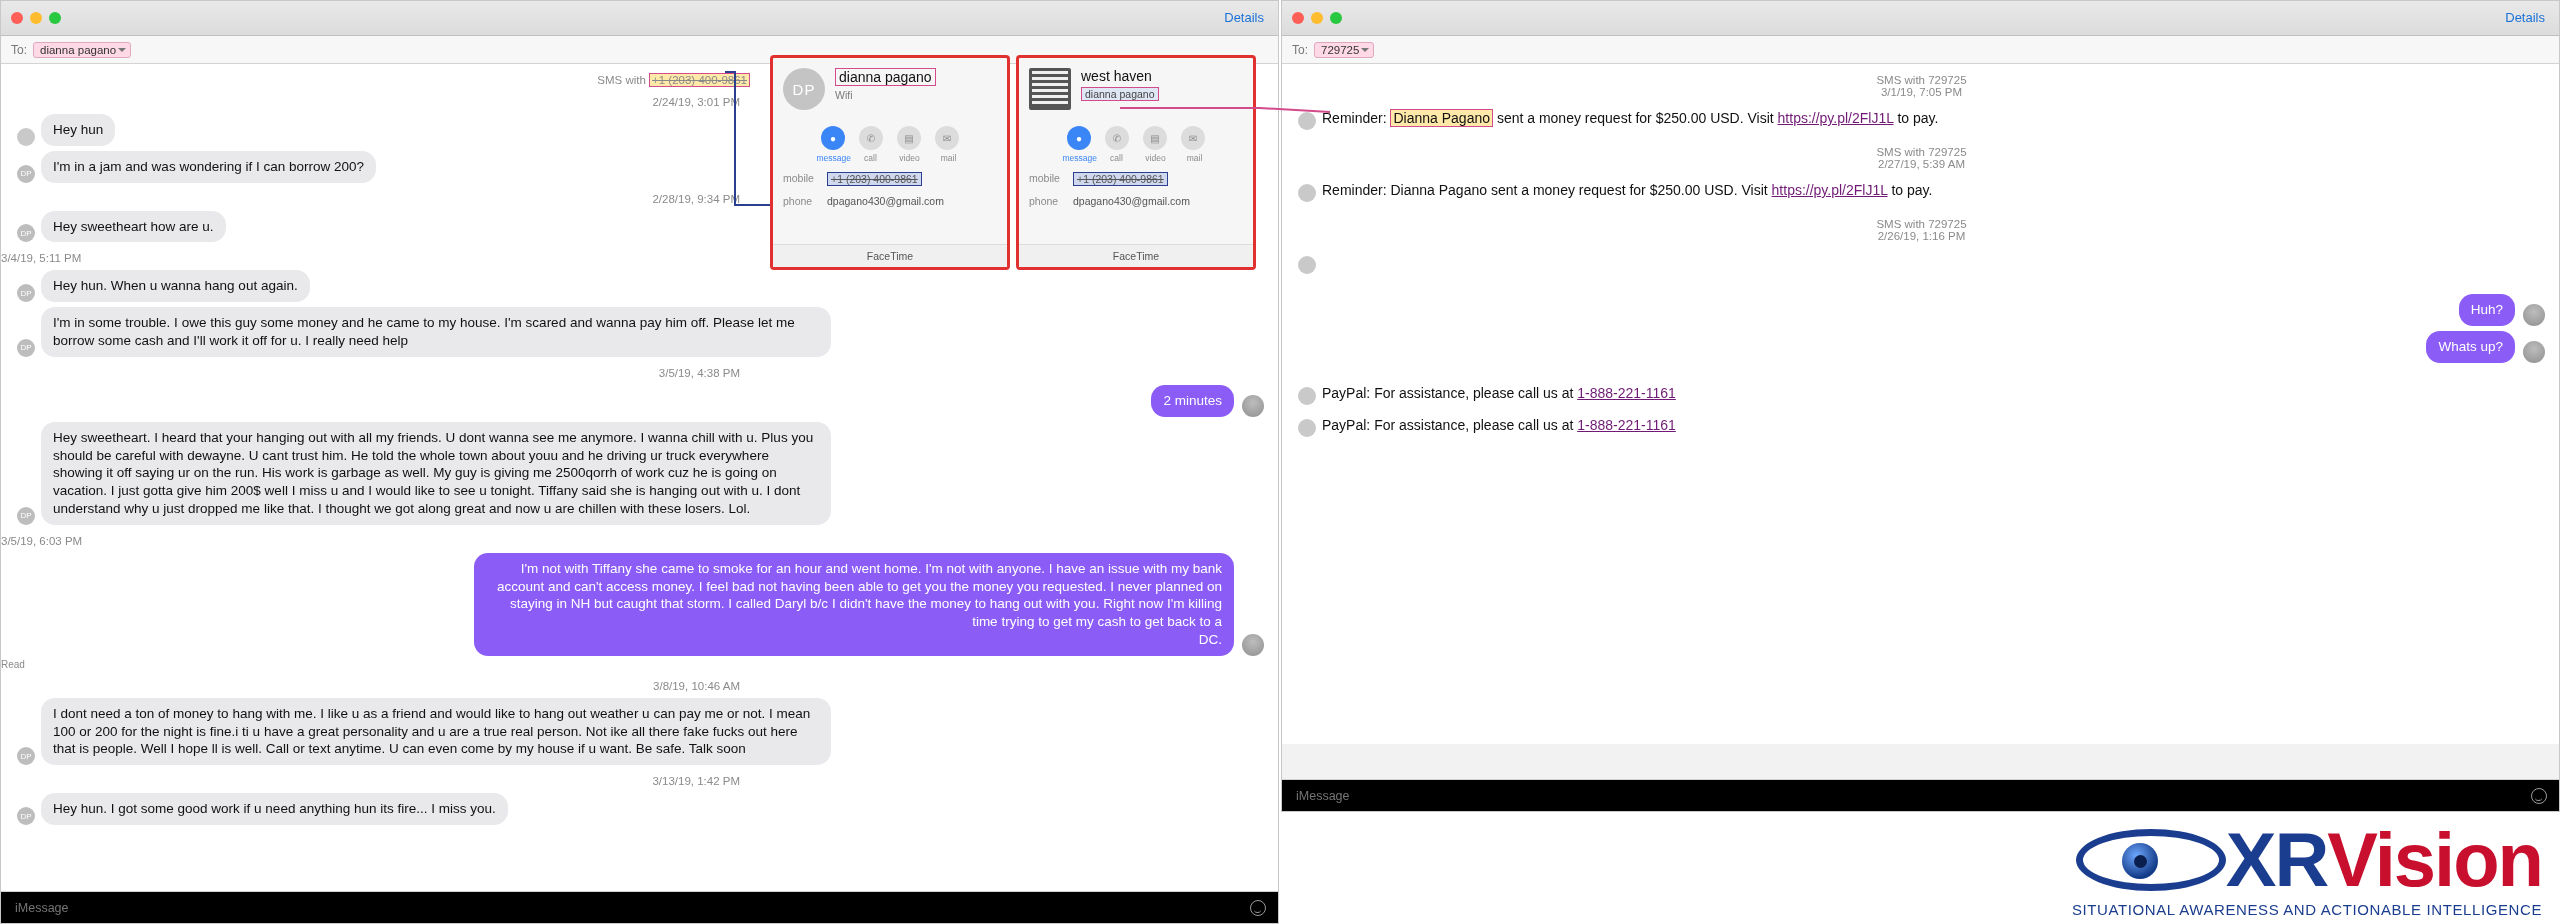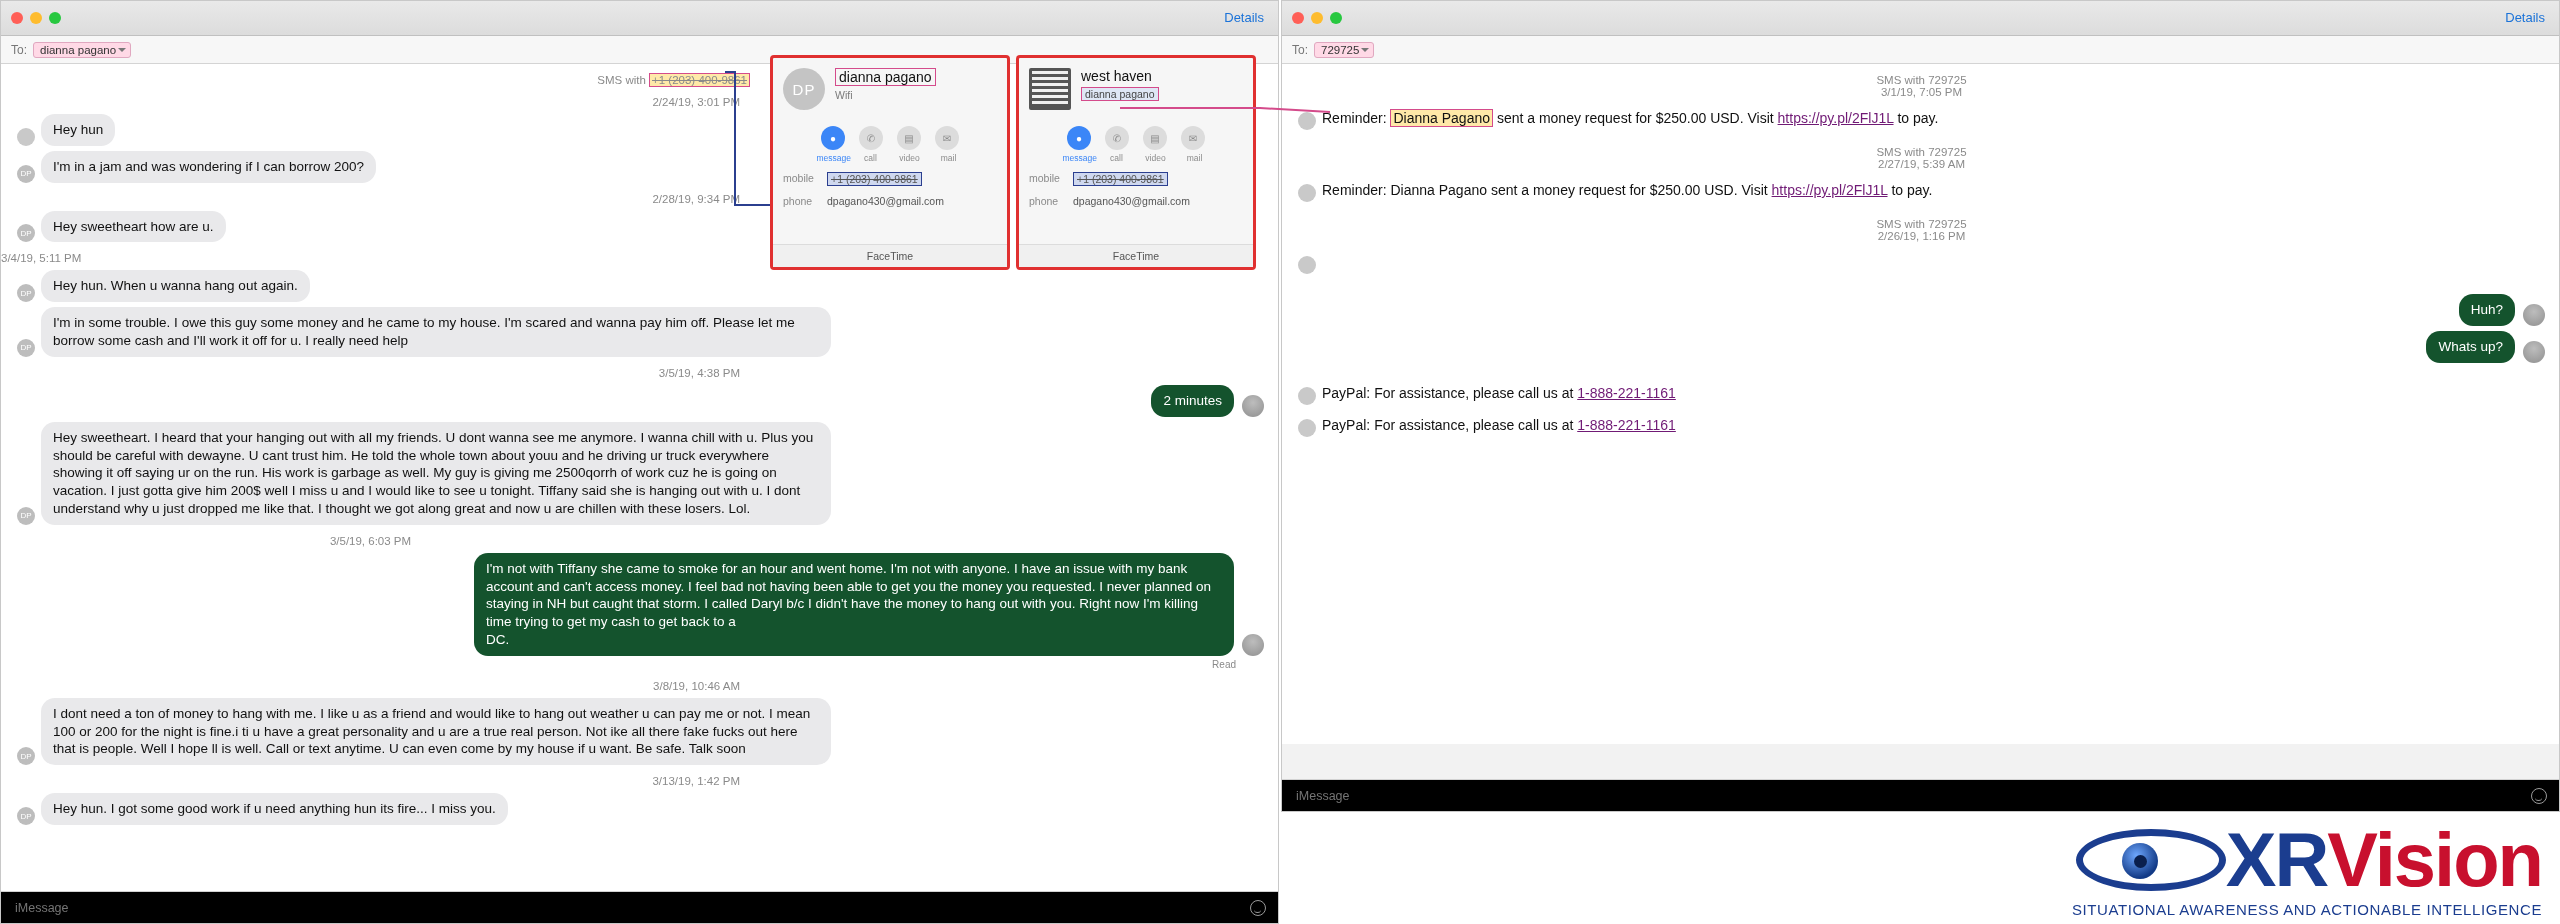--- a/index.html
+++ b/index.html
@@ -33,23 +33,23 @@
 
   .tstamp{font-size:11.5px;color:#8a8a8a;text-align:center;margin:10px 0 6px;}
 
   .row{display:flex;align-items:flex-end;margin:5px 0;padding:0 16px;box-sizing:border-box;}
   .row.out{justify-content:flex-end;}
   .avatar{width:18px;height:18px;border-radius:50%;background:#bdbdbd;color:#fff;font-size:8px;display:flex;align-items:center;justify-content:center;margin-right:6px;flex:0 0 auto;}
   .avatar.ph{background:#c9c9c9;}
   .avatar.big{width:22px;height:22px;background:radial-gradient(circle at 50% 35%,#bdbdbd,#8f8f8f);margin:0 0 0 8px;}
   .bubble{max-width:600px;border-radius:14px;padding:7px 12px;font-size:13.5px;line-height:1.32;box-sizing:border-box;}
   .in{background:#e9e9eb;color:#111;}
-  .out-b{background:#14532d;color:#fff;}
+  .out-b{background:#8b5cf6;color:#fff;text-align:right;}
   .w-wide{max-width:790px;}
-  .read{font-size:10px;color:#8a8a8a;text-align:right;padding-right:44px;margin-top:-2px;}
+  .read{font-size:10px;color:#8a8a8a;padding-right:44px;margin-top:-2px;}
 
   a.lnk{color:#701a75;text-decoration:underline;}
   .hl{background:#ffe9a8;border:1px solid #d44b8b;padding:0 2px;}
 
   
   .rrow{display:flex;align-items:flex-start;padding:6px 16px;font-size:14px;color:#111;}
   .rrow .avatar{margin-top:2px;}
 
   
   .compose{position:absolute;left:0;bottom:0;height:32px;width:100%;background:#000000;border-top:1px solid #d2d2d2;display:flex;align-items:center;box-sizing:border-box;padding:0 12px;}
@@ -150,21 +150,21 @@
     <div class="row out">
       <div class="bubble out-b">2 minutes</div>
       <div class="avatar big"></div>
     </div>
 
     <div class="row">
       <div class="avatar">DP</div>
       <div class="bubble in w-wide">Hey sweetheart. I heard that your hanging out with all my friends. U dont wanna see me anymore. I wanna chill with u. Plus you should be careful with dewayne. U cant trust him. He told the whole town about youu and he driving ur truck everywhere showing it off saying ur on the run. His work is garbage as well. My guy is giving me 2500qorrh of work cuz he is going on vacation. I just gotta give him 200$ well I miss u and I would like to see u tonight.  Tiffany said she is hanging out with u. I dont understand why u just dropped me like that.  I thought we got along great and now u are chillen with these losers.  Lol.</div>
     </div>
 
-    <div class="tstamp" style="text-align:center;padding-right:540px;">3/5/19, 6:03 PM</div>
+    <div class="tstamp" style="text-align:left;padding-right:540px;">3/5/19, 6:03 PM</div>
     <div class="row out">
       <div class="bubble out-b" style="white-space:pre-line;max-width:760px;">I'm not with Tiffany she came to smoke for an hour and went home. I'm not with anyone. I have an issue with my bank account and can't access money. I feel bad not having been able to get you the money you requested. I never planned on staying in NH but caught that storm. I called Daryl b/c I didn't have the money to hang out with you. Right now I'm killing time trying to get my cash to get back to a
 DC.</div>
       <div class="avatar big"></div>
     </div>
     <div class="read">Read</div>
 
     <div class="tstamp" style="text-align:right;padding-right:540px;">3/8/19, 10:46 AM</div>
     <div class="row">
       <div class="avatar">DP</div>

